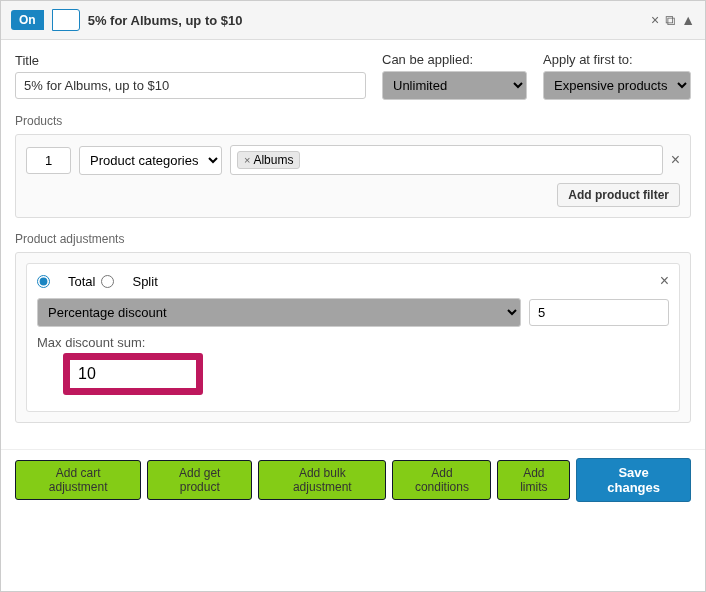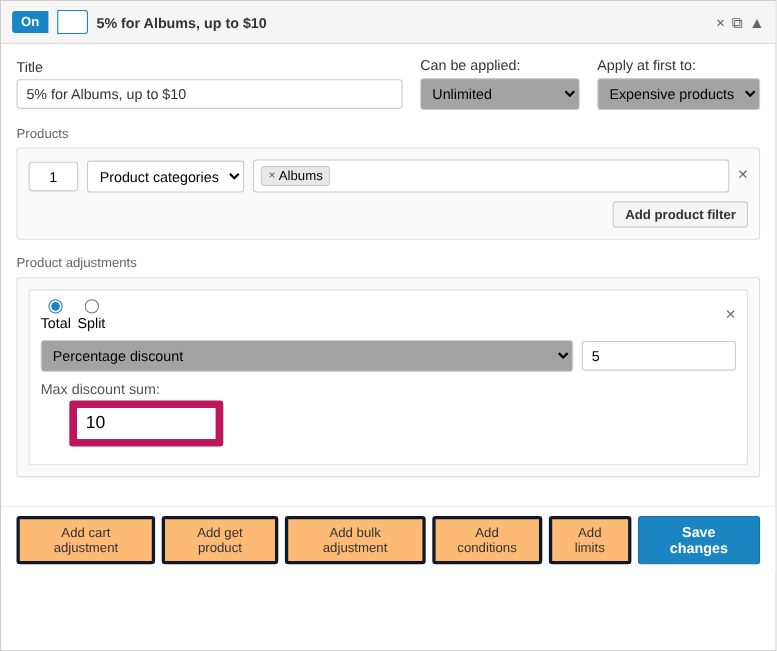--- a/index.html
+++ b/index.html
@@ -120,21 +120,20 @@
       font-size: 13px;
       text-align: center;
     }
     .category-select {
       padding: 5px 6px;
       border: 1px solid #ccc;
       border-radius: 3px;
       font-size: 13px;
       background: #fff;
       cursor: pointer;
-      text-align: right;
     }
     .tag-input-area {
       flex: 1;
       border: 1px solid #ccc;
       border-radius: 3px;
       padding: 4px 6px;
       display: flex;
       flex-wrap: wrap;
       gap: 4px;
       min-height: 30px;
@@ -174,23 +173,22 @@
       font-weight: bold;
     }
     .radio-group {
       display: flex;
       align-items: center;
       gap: 6px;
     }
     .radio-group label {
       display: flex;
       align-items: center;
-      gap: 1px;
-      cursor: pointer;
-      flex-direction: column;
+      gap: 18px;
+      cursor: pointer;
     }
     .radio-group input[type="radio"] {
       accent-color: #1a85c2;
     }
     .discount-type-select {
       flex: 1;
       padding: 5px 6px;
       border: 1px solid #ccc;
       border-radius: 3px;
       font-size: 13px;
@@ -224,23 +222,23 @@
     .bottom-bar {
       display: flex;
       gap: 6px;
       padding: 8px 14px;
       border-top: 1px solid #eee;
       background: #fff;
       align-items: center;
     }
     .bottom-btn {
       padding: 5px 10px;
-      border: 3px solid #0f172a;
-      border-radius: 3px;
-      background: #fdba74;
+      border: 1px solid #0f172a;
+      border-radius: 3px;
+      background: #84cc16;
       font-size: 12px;
       cursor: pointer;
       color: #333;
     }
     .save-btn {
       margin-left: auto;
       padding: 6px 14px;
       border: 1px solid #1a6fa0;
       border-radius: 3px;
       background: #1a85c2;

